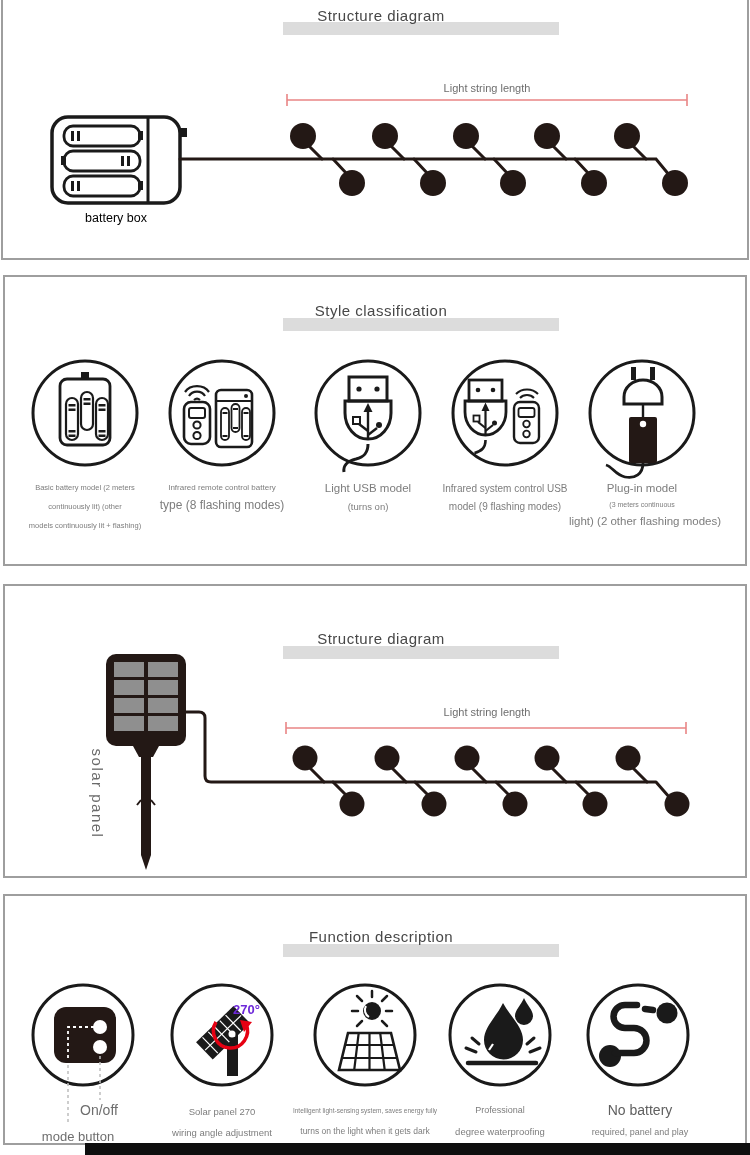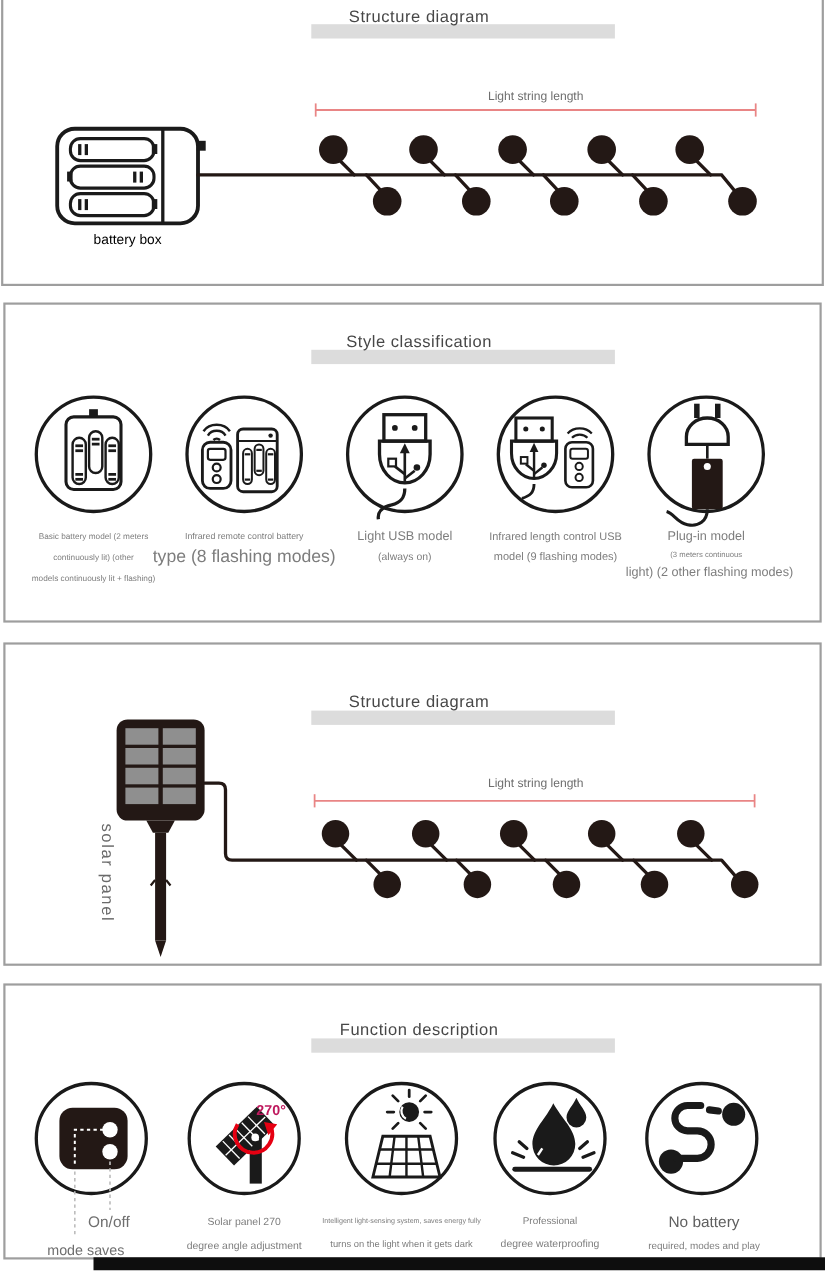--- a/index.html
+++ b/index.html
@@ -11,21 +11,21 @@
   #panel3{left:3px;top:584px;width:740px;height:290px;}
   #panel4{left:3px;top:894px;width:740px;height:247px;}
   .sec-title-text{position:absolute;left:0;width:750px;text-align:center;
        font-size:15px;color:#474747;letter-spacing:.5px;z-index:5;transform:translateX(6px);}
   .sec-title-bar{position:absolute;left:283px;width:276px;height:13px;background:#dcdcdc;z-index:4;}
   .cap{position:absolute;color:#7d7d7d;white-space:nowrap;z-index:5;transform:translateX(-50%);}
   .svgwrap{position:absolute;left:0;top:0;z-index:2;}
   #bottom-bar{position:absolute;left:85px;top:1143px;width:665px;height:12px;background:#0e0e0e;}
   .rot{position:absolute;left:27px;top:785px;width:140px;text-align:center;
        transform:rotate(90deg);font-size:15px;color:#6a6a6a;letter-spacing:1.5px;z-index:5;}
-  .deg{position:absolute;left:233px;top:1002px;font-size:13px;font-weight:bold;color:#be185d;z-index:5;}
+  .deg{position:absolute;left:233px;top:1002px;font-size:13px;font-weight:bold;color:#6d28d9;z-index:5;}
 </style>
 </head>
 <body>
 
 <div id="panel1" class="panel"></div>
 <div id="panel2" class="panel"></div>
 <div id="panel3" class="panel"></div>
 <div id="panel4" class="panel"></div>
 
 <div class="sec-title-bar" style="top:22px"></div>
@@ -290,37 +290,37 @@
   </g>
 </svg>
 
 <div class="cap" style="left:487px;top:82px;font-size:11px;color:#6e6e6e">Light string length</div>
 <div class="cap" style="left:116px;top:211px;font-size:12.5px;color:#000000">battery box</div>
 
 <div class="cap" style="left:85px;top:483px;font-size:7.5px">Basic battery model (2 meters</div>
 <div class="cap" style="left:85px;top:502px;font-size:7.5px">continuously lit) (other</div>
 <div class="cap" style="left:85px;top:521px;font-size:7.5px">models continuously lit + flashing)</div>
 <div class="cap" style="left:222px;top:483px;font-size:8px">Infrared remote control battery</div>
-<div class="cap" style="left:222px;top:498px;font-size:16px">type (8 flashing modes)</div>
+<div class="cap" style="left:222px;top:498px;font-size:12px">type (8 flashing modes)</div>
 <div class="cap" style="left:368px;top:482px;font-size:11.5px">Light USB model</div>
-<div class="cap" style="left:368px;top:501px;font-size:9.5px">(always on)</div>
-<div class="cap" style="left:505px;top:483px;font-size:10px">Infrared length control USB</div>
+<div class="cap" style="left:368px;top:501px;font-size:9.5px">(turns on)</div>
+<div class="cap" style="left:505px;top:483px;font-size:10px">Infrared system control USB</div>
 <div class="cap" style="left:505px;top:501px;font-size:10px">model (9 flashing modes)</div>
 <div class="cap" style="left:642px;top:482px;font-size:11.5px">Plug-in model</div>
 <div class="cap" style="left:642px;top:501px;font-size:7px">(3 meters continuous</div>
 <div class="cap" style="left:645px;top:515px;font-size:11.5px">light) (2 other flashing modes)</div>
 
 <div class="cap" style="left:487px;top:706px;font-size:11px;color:#6e6e6e">Light string length</div>
 <div class="rot">solar panel</div>
 
 <div class="cap" style="left:99px;top:1102px;font-size:14px;color:#6e6e6e">On/off</div>
-<div class="cap" style="left:78px;top:1129px;font-size:13px;color:#6e6e6e">mode saves</div>
+<div class="cap" style="left:78px;top:1129px;font-size:13px;color:#6e6e6e">mode button</div>
 <div class="deg">270°</div>
 <div class="cap" style="left:222px;top:1106px;font-size:9.5px">Solar panel 270</div>
-<div class="cap" style="left:222px;top:1127px;font-size:9.5px">degree angle adjustment</div>
+<div class="cap" style="left:222px;top:1127px;font-size:9.5px">wiring angle adjustment</div>
 <div class="cap" style="left:365px;top:1107px;font-size:6.5px">Intelligent light-sensing system, saves energy fully</div>
 <div class="cap" style="left:365px;top:1126px;font-size:8.5px">turns on the light when it gets dark</div>
 <div class="cap" style="left:500px;top:1105px;font-size:9px">Professional</div>
 <div class="cap" style="left:500px;top:1126px;font-size:9.5px">degree waterproofing</div>
 <div class="cap" style="left:640px;top:1102px;font-size:14px;color:#5f5f5f">No battery</div>
-<div class="cap" style="left:640px;top:1127px;font-size:9px">required, modes and play</div>
+<div class="cap" style="left:640px;top:1127px;font-size:9px">required, panel and play</div>
 
 <div id="bottom-bar"></div>
 
 </body></html>

